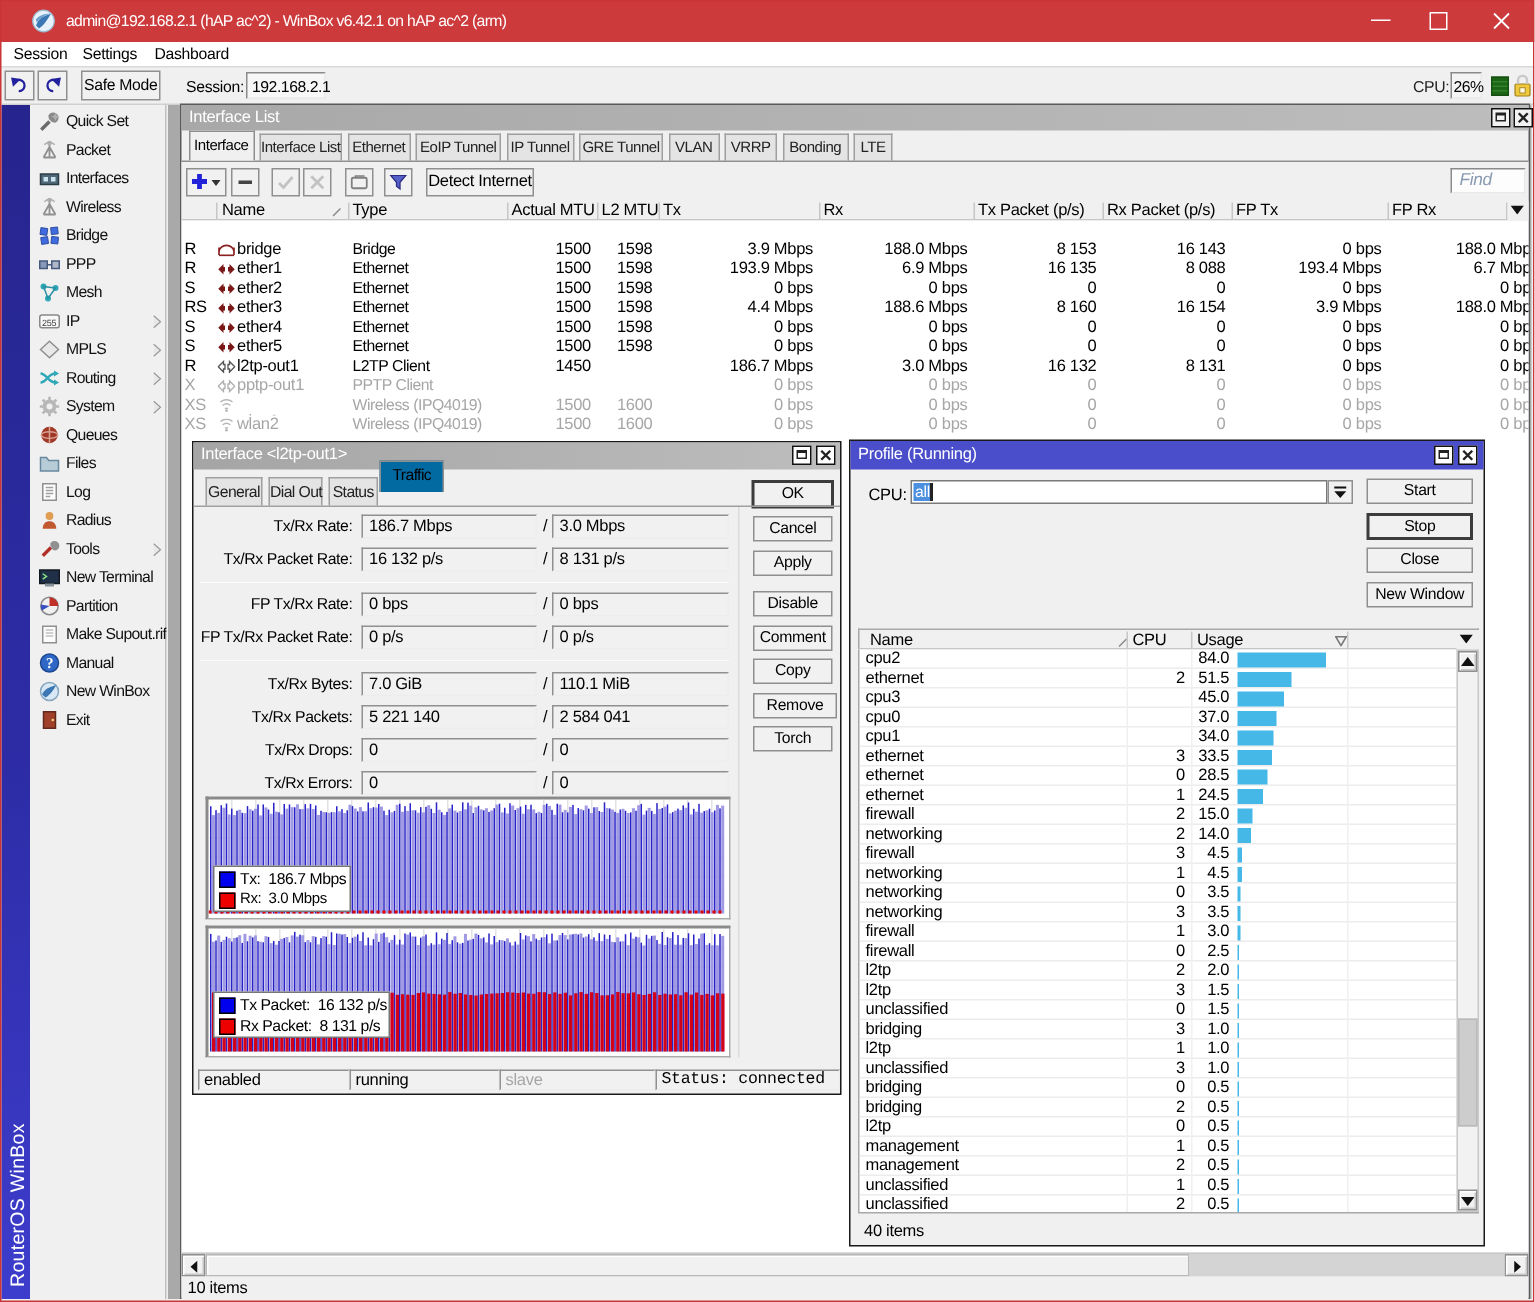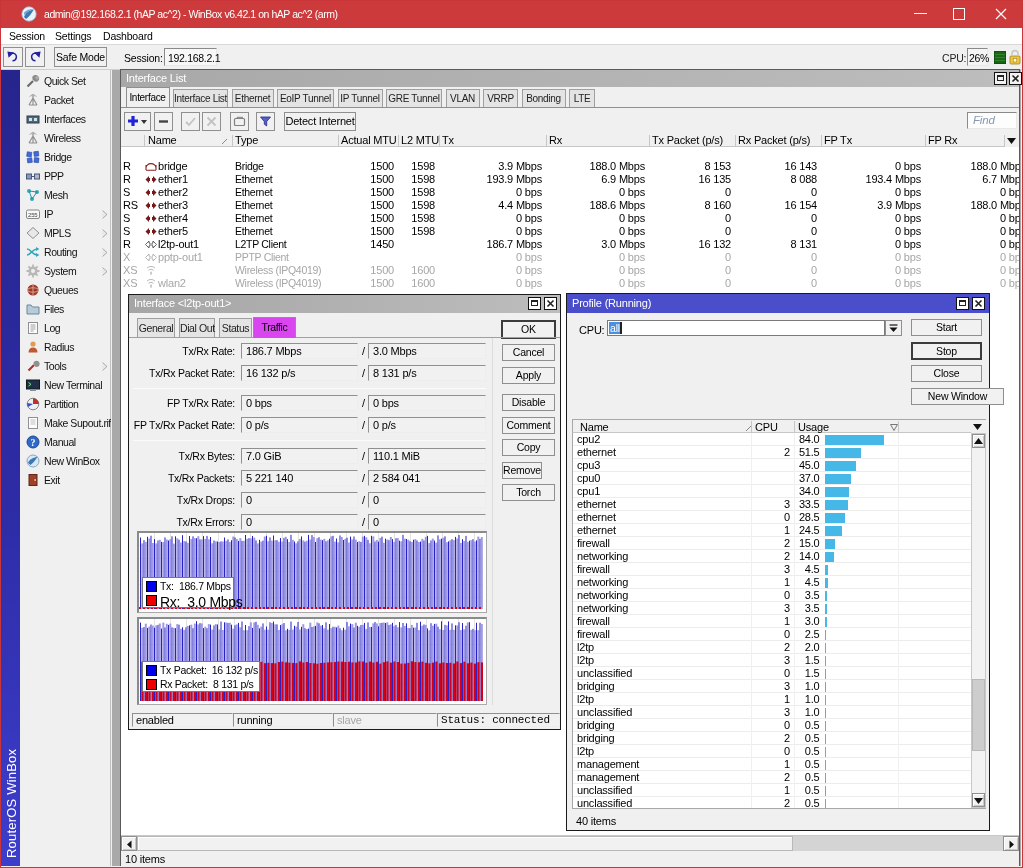--- a/index.html
+++ b/index.html
@@ -481,21 +481,21 @@
  </div>
  <div class="titlebtn" style="left:399px;top:2px;background:#fff;">
       <div style="margin:2px auto 0;width:7px;height:6px;border:1px solid #222;border-top-width:2px;"></div>
     </div>
  <div class="titlebtn" style="left:415px;top:2px;background:#fff;"><svg width="11" height="11" viewBox="0 0 11 11">
         <path d="M2.5 2.5 L8.5 8.5 M8.5 2.5 L2.5 8.5" stroke="#222" stroke-width="1.6"></path>
       </svg></div>
 <div class="abs" style="left:8px;top:23px;width:38px;height:19px;background:#e4e4e4;border:1px solid #9f9f9f;border-bottom:none;z-index:1;text-align:center;line-height:18px;color:#222;font-size:10.5px;letter-spacing:-0.4px;white-space:nowrap;">General</div>
     <div class="abs" style="left:50px;top:23px;width:36px;height:19px;background:#e4e4e4;border:1px solid #9f9f9f;border-bottom:none;z-index:1;text-align:center;line-height:18px;color:#222;font-size:10.5px;letter-spacing:-0.4px;white-space:nowrap;">Dial Out</div>
     <div class="abs" style="left:90px;top:23px;width:33px;height:19px;background:#e4e4e4;border:1px solid #9f9f9f;border-bottom:none;z-index:1;text-align:center;line-height:18px;color:#222;font-size:10.5px;letter-spacing:-0.4px;white-space:nowrap;">Status</div>
-    <div class="abs" style="left:124px;top:22px;width:43px;height:21px;background:#d946ef;border:1px solid #8f8f8f;border-bottom:none;z-index:3;text-align:center;line-height:19px;font-size:10.5px;letter-spacing:-0.4px;white-space:nowrap;">Traffic</div>
+    <div class="abs" style="left:124px;top:12px;width:43px;height:21px;background:#0369a1;border:1px solid #8f8f8f;border-bottom:none;z-index:3;text-align:center;line-height:19px;font-size:10.5px;letter-spacing:-0.4px;white-space:nowrap;">Traffic</div>
     <div class="abs" style="left:0;top:42px;width:431px;height:1px;background:#9f9f9f;z-index:2;"></div>
     <div class="tb r" style="left:0px;top:50px;width:106px;font-size:10.5px;letter-spacing:-0.25px;">Tx/Rx Rate:</div>
     <div class="abs cell" style="left:112px;top:48px;width:117px;height:16px;">
       <div class="tb" style="left:4px;top:1px;">186.7 Mbps</div>
     </div>
     <div class="tb" style="left:233px;top:50px;">/</div>
     <div class="abs cell" style="left:239px;top:48px;width:118px;height:16px;">
       <div class="tb" style="left:4px;top:1px;">3.0 Mbps</div>
     </div>
     <div class="tb r" style="left:0px;top:72px;width:106px;font-size:10.5px;letter-spacing:-0.25px;">Tx/Rx Packet Rate:</div>
@@ -556,21 +556,21 @@
     </div>
     <div class="abs" style="left:4px;top:93px;width:353px;height:1px;background:#dadada;border-bottom:1px solid #fbfbfb;"></div>
     <div class="abs" style="left:4px;top:145px;width:353px;height:1px;background:#dadada;border-bottom:1px solid #fbfbfb;"></div>
     <div class="abs" style="left:363px;top:42px;width:1px;height:368px;background:#dcdcdc;"></div>
     <div class="btn" style="left:372px;top:25px;width:55px;height:19px;border:2px solid #3c3c3c;line-height:15px;">OK</div>
     <div class="btn" style="left:373px;top:49px;width:53px;height:17px;line-height:15px;">Cancel</div>
     <div class="btn" style="left:373px;top:71.5px;width:53px;height:17px;line-height:15px;">Apply</div>
     <div class="btn" style="left:373px;top:99px;width:53px;height:17px;line-height:15px;">Disable</div>
     <div class="btn" style="left:373px;top:121.5px;width:53px;height:17px;line-height:15px;">Comment</div>
     <div class="btn" style="left:373px;top:144px;width:53px;height:17px;line-height:15px;">Copy</div>
-    <div class="btn" style="left:373px;top:166.5px;width:40px;height:17px;line-height:15px;">Remove</div>
+    <div class="btn" style="left:373px;top:166.5px;width:56px;height:17px;line-height:15px;">Remove</div>
     <div class="btn" style="left:373px;top:189px;width:53px;height:17px;line-height:15px;">Torch</div>
  <div class="abs" style="left:8px;top:236px;width:350px;height:82px;border:2px solid #8a8a8a;border-bottom:1px solid #aaa;border-right:1px solid #aaa;background:#fff;">
    <svg width="346" height="77" viewBox="0 0 346 77" style="display:block">
         <rect x="15" y="0" width="1" height="76" fill="#e2e2e2"></rect>
         <rect x="31" y="0" width="1" height="76" fill="#e2e2e2"></rect>
         <rect x="47" y="0" width="1" height="76" fill="#e2e2e2"></rect>
         <rect x="63" y="0" width="1" height="76" fill="#e2e2e2"></rect>
         <rect x="79" y="0" width="1" height="76" fill="#e2e2e2"></rect>
         <rect x="95" y="0" width="1" height="76" fill="#e2e2e2"></rect>
         <rect x="111" y="0" width="1" height="76" fill="#e2e2e2"></rect>
@@ -1199,21 +1199,21 @@
         <rect x="331.3" y="43.6" width="2.2" height="38.4" fill="#d20018"></rect>
         <rect x="334.8" y="44.6" width="2.2" height="37.4" fill="#d20018"></rect>
         <rect x="338.3" y="43.2" width="2.2" height="38.8" fill="#d20018"></rect>
         <rect x="341.8" y="43.4" width="2.2" height="38.6" fill="#d20018"></rect>
       </svg>
  </div>
  <div class="abs" style="left:13px;top:282px;width:92px;height:31px;background:#fff;border:1px solid #777;z-index:4;">
    <div class="abs" style="left:3px;top:3px;width:11px;height:11px;background:#0000ee;border:1px solid #000;"></div>
    <div class="tb" style="left:17px;top:2px;font-size:10.5px;letter-spacing:-0.3px;">Tx:&nbsp; 186.7 Mbps</div>
    <div class="abs" style="left:3px;top:17px;width:11px;height:11px;background:#ee0000;border:1px solid #000;"></div>
-   <div class="tb" style="left:17px;top:16px;font-size:14px;letter-spacing:-0.3px;">Rx:&nbsp; 3.0 Mbps</div>
+   <div class="tb" style="left:17px;top:16px;font-size:10px;letter-spacing:-0.3px;">Rx:&nbsp; 3.0 Mbps</div>
  </div>
  <div class="abs" style="left:13px;top:366px;width:118px;height:31px;background:#fff;border:1px solid #777;z-index:4;">
    <div class="abs" style="left:3px;top:3px;width:11px;height:11px;background:#0000ee;border:1px solid #000;"></div>
    <div class="tb" style="left:17px;top:2px;font-size:10.5px;letter-spacing:-0.3px;">Tx Packet:&nbsp; 16 132 p/s</div>
    <div class="abs" style="left:3px;top:17px;width:11px;height:11px;background:#ee0000;border:1px solid #000;"></div>
    <div class="tb" style="left:17px;top:16px;font-size:10.5px;letter-spacing:-0.3px;">Rx Packet:&nbsp; 8 131 p/s</div>
  </div>
 
  <div class="abs cell" style="left:3px;top:418px;width:101px;height:14px;">
       <div class="tb" style="left:3px;top:0px;">enabled</div>
@@ -1246,21 +1246,21 @@
       </div>
    <div class="abs" style="left:12px;top:1px;width:1.5px;height:12px;background:#222;"></div>
  </div>
  <div class="btn" style="left:318px;top:26px;width:17px;height:16px;"><svg width="9" height="9" viewBox="0 0 9 9" style="margin-top:3px">
         <path d="M0.5 1 h8" stroke="#111" stroke-width="1.2"></path>
         <path d="M0.5 3.5 h8 l-4 4.5z" fill="#111"></path>
       </svg></div>
  <div class="btn" style="left:344px;top:25px;width:71px;height:17px;line-height:15px;">Start</div>
  <div class="btn" style="left:344px;top:47.5px;width:71px;height:18px;line-height:15px;border:2px solid #3c3c3c;">Stop</div>
  <div class="btn" style="left:344px;top:71px;width:71px;height:17px;line-height:15px;">Close</div>
- <div class="btn" style="left:344px;top:93.5px;width:93px;height:17px;line-height:15px;">New Window</div>
+ <div class="btn" style="left:344px;top:93.5px;width:71px;height:17px;line-height:15px;">New Window</div>
 
  <div class="abs" style="left:5px;top:125px;width:414px;height:14px;background:#f0f0f0;border:1px solid #a8a8a8;border-bottom:1px solid #c6c6c6;">
   <div class="tb" style="left:7px;top:1px;">Name</div>
   <svg class="abs" style="left:172px;top:5px" width="7" height="7" viewBox="0 0 7 7">
         <path d="M1 6 L6 1" stroke="#888"></path>
       </svg>
   <div class="hdrsep" style="left:178px;top:1px;height:12px;"></div>
   <div class="tb" style="left:182px;top:1px;">CPU</div>
   <div class="hdrsep" style="left:221px;top:1px;height:12px;"></div>
   <div class="tb" style="left:225px;top:1px;">Usage</div>

